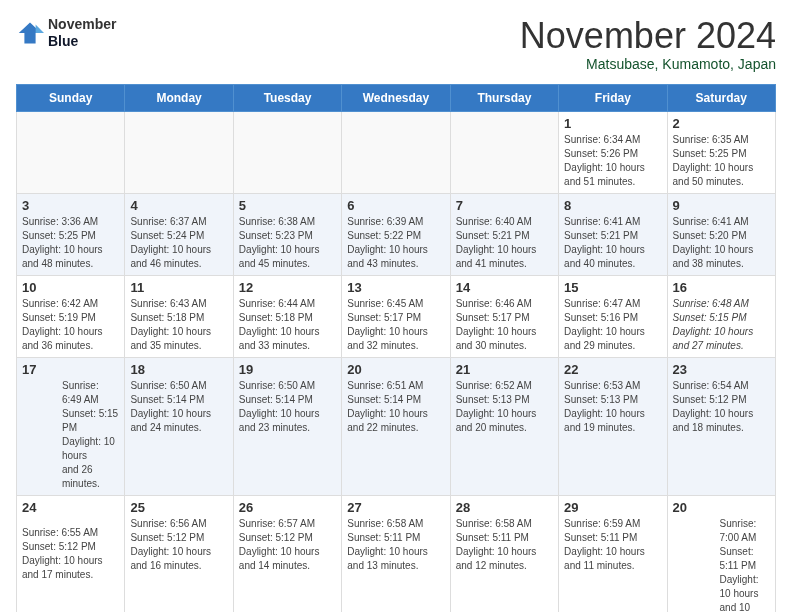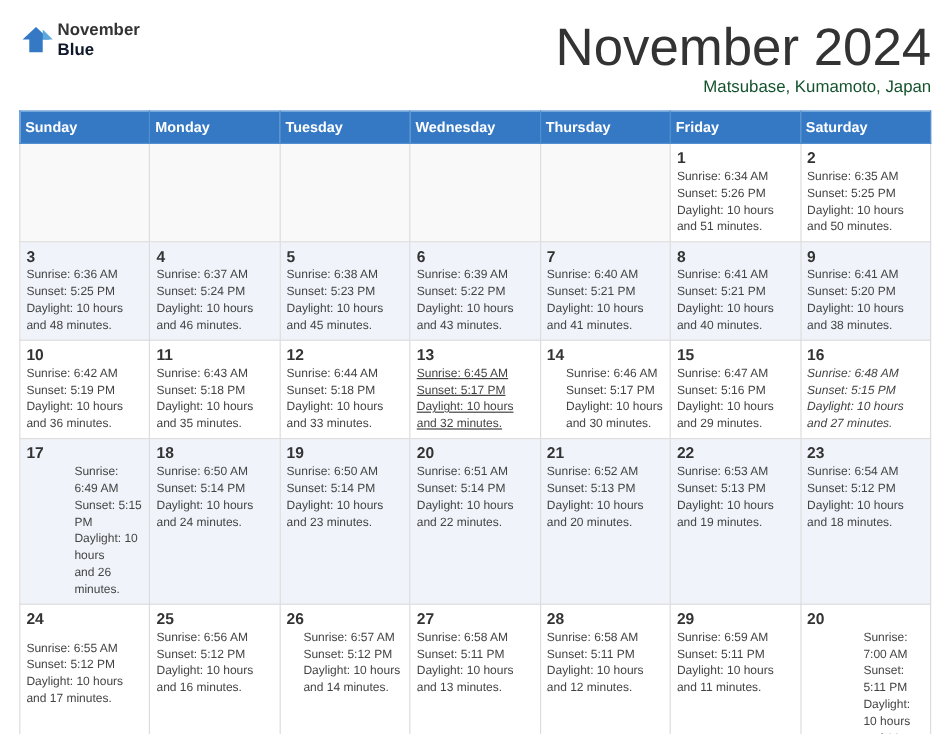--- a/index.html
+++ b/index.html
@@ -27,41 +27,41 @@
       line-height: 1.2;
     }
     .logo-text .general { color: #333; }
     .logo-text .blue { color: #0f172a; }
     .logo-icon {
       width: 28px;
       height: 28px;
     }
     .title-block { text-align: right; }
     .month-title {
-      font-size: 44px;
+      font-size: 36px;
       font-weight: normal;
       color: #333;
       line-height: 1.1;
     }
     .subtitle {
       font-size: 14px;
       color: #14532d;
     }
     .calendar {
       width: 100%;
       border-collapse: collapse;
       border: 1px solid #ccc;
     }
     .calendar th {
       background: #3579c4;
       color: #fff;
       font-size: 12px;
       font-weight: bold;
       padding: 6px 4px;
-      text-align: left;
+      text-align: center;
       border: 1px solid #5090d0;
     }
     .calendar td {
       vertical-align: top;
       border: 1px solid #ddd;
       padding: 4px 5px;
       width: calc(100% / 7);
       min-height: 80px;
       font-size: 10.5px;
       color: #333;
@@ -136,21 +136,21 @@
           <span class="day-number">2</span>
           <div class="day-info" style="white-space: pre-wrap;">Sunrise: 6:35 AM
 Sunset: 5:25 PM
 Daylight: 10 hours
 and 50 minutes.</div>
         </td>
       </tr>
       <tr class="row-alt">
         <td>
           <span class="day-number">3</span>
-          <div class="day-info" style="white-space: pre-wrap;">Sunrise: 6:36 AM
+          <div class="day-info" style="white-space: pre-wrap;">Sunrise: 3:36 AM
 Sunset: 5:25 PM
 Daylight: 10 hours
 and 48 minutes.</div>
         </td>
         <td>
           <span class="day-number">4</span>
           <div class="day-info" style="white-space: pre-wrap;">Sunrise: 6:37 AM
 Sunset: 5:24 PM
 Daylight: 10 hours
 and 46 minutes.</div>
@@ -208,28 +208,28 @@
         </td>
         <td>
           <span class="day-number">12</span>
           <div class="day-info" style="white-space: pre-wrap;">Sunrise: 6:44 AM
 Sunset: 5:18 PM
 Daylight: 10 hours
 and 33 minutes.</div>
         </td>
         <td>
           <span class="day-number">13</span>
-          <div class="day-info" style="white-space: pre-wrap; text-decoration: underline;">Sunrise: 6:45 AM
+          <div class="day-info" style="white-space: pre-wrap;">Sunrise: 6:45 AM
 Sunset: 5:17 PM
 Daylight: 10 hours
 and 32 minutes.</div>
         </td>
         <td>
           <span class="day-number">14</span>
-          <div class="day-info" style="white-space: pre-wrap; margin-left: 16px;">Sunrise: 6:46 AM
+          <div class="day-info" style="white-space: pre-wrap;">Sunrise: 6:46 AM
 Sunset: 5:17 PM
 Daylight: 10 hours
 and 30 minutes.</div>
         </td>
         <td>
           <span class="day-number">15</span>
           <div class="day-info" style="white-space: pre-wrap;">Sunrise: 6:47 AM
 Sunset: 5:16 PM
 Daylight: 10 hours
 and 29 minutes.</div>
@@ -303,21 +303,21 @@
         </td>
         <td>
           <span class="day-number">25</span>
           <div class="day-info" style="white-space: pre-wrap;">Sunrise: 6:56 AM
 Sunset: 5:12 PM
 Daylight: 10 hours
 and 16 minutes.</div>
         </td>
         <td>
           <span class="day-number">26</span>
-          <div class="day-info" style="white-space: pre-wrap; margin-left: 14px;">Sunrise: 6:57 AM
+          <div class="day-info" style="white-space: pre-wrap;">Sunrise: 6:57 AM
 Sunset: 5:12 PM
 Daylight: 10 hours
 and 14 minutes.</div>
         </td>
         <td>
           <span class="day-number">27</span>
           <div class="day-info" style="white-space: pre-wrap;">Sunrise: 6:58 AM
 Sunset: 5:11 PM
 Daylight: 10 hours
 and 13 minutes.</div>

